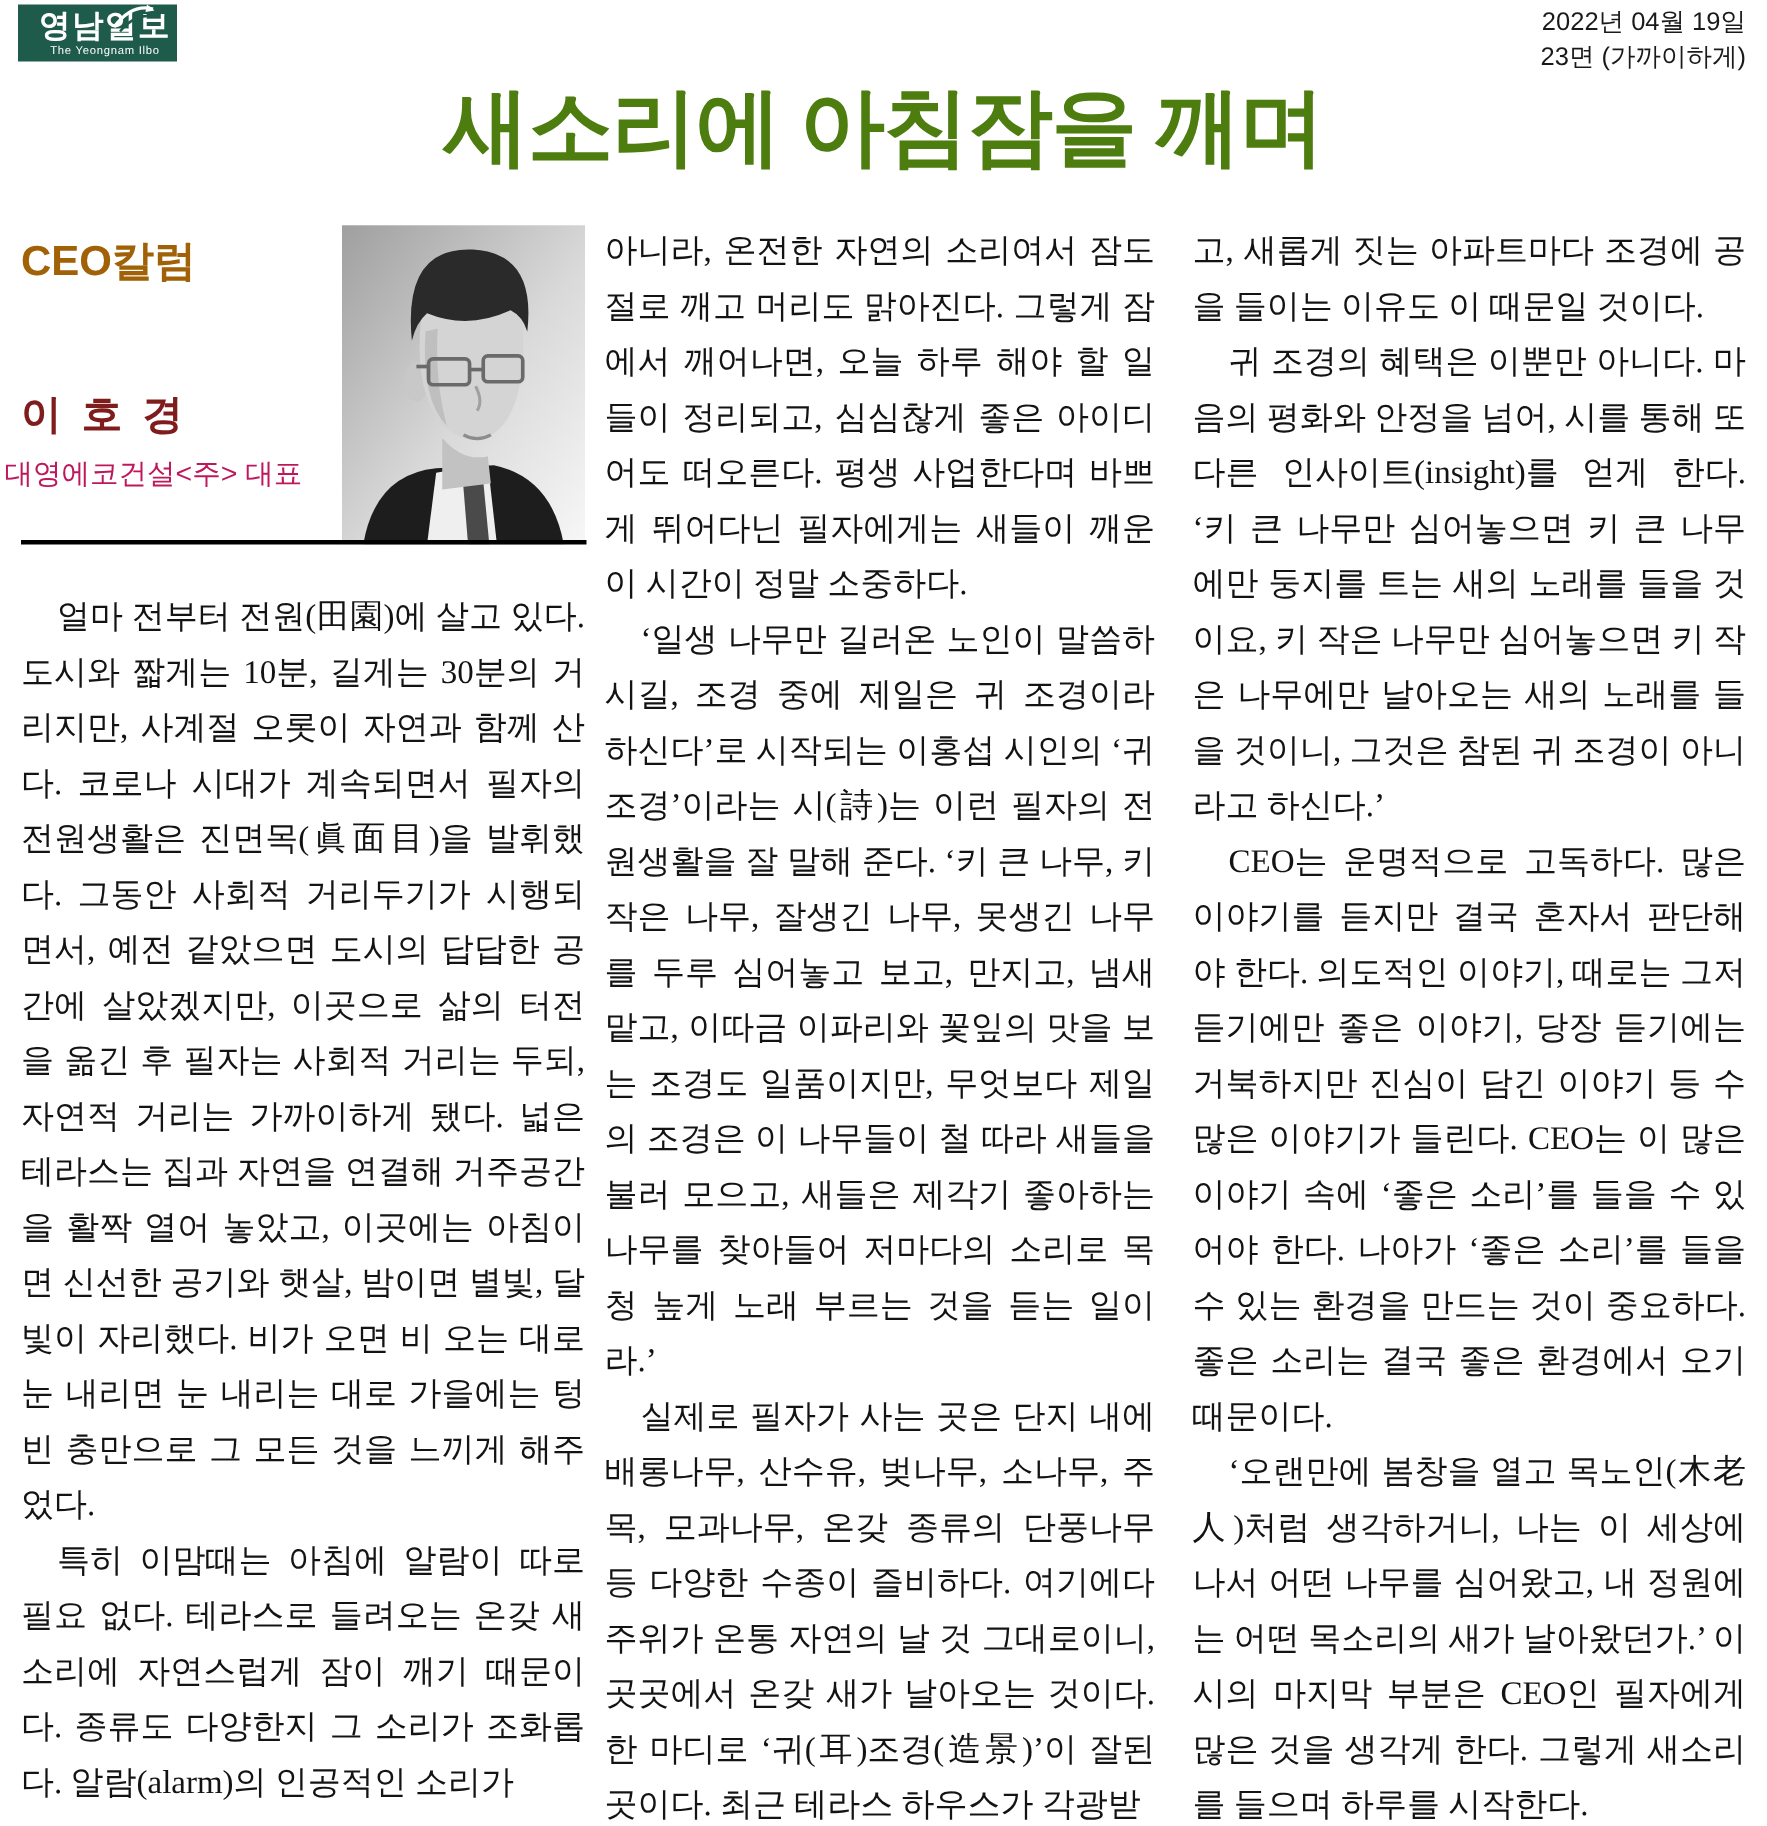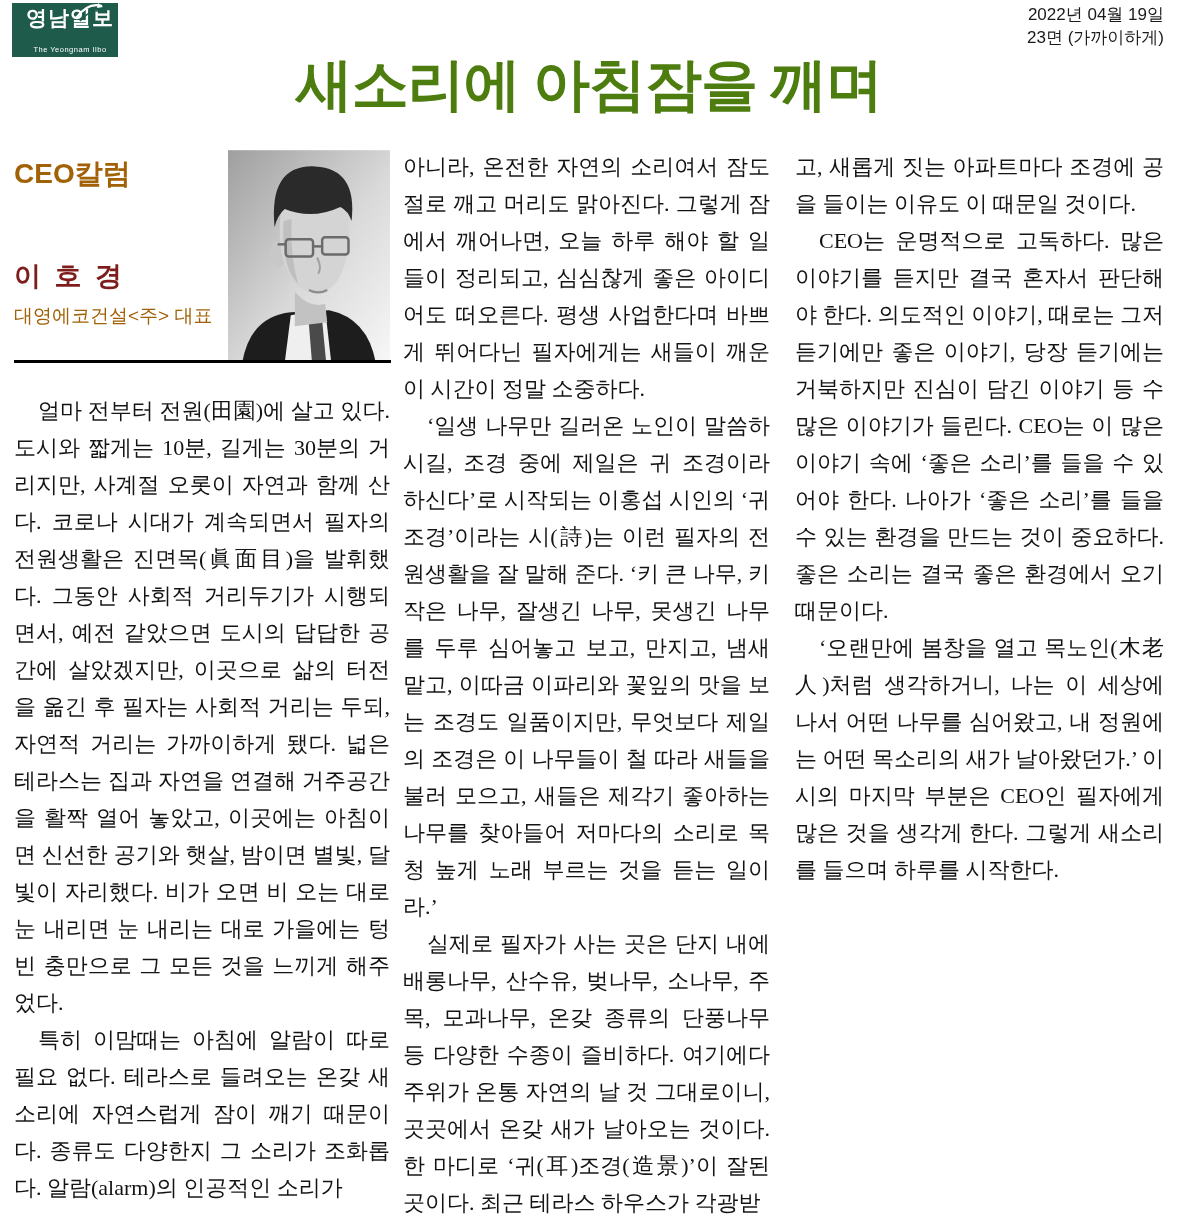--- a/index.html
+++ b/index.html
@@ -19,21 +19,21 @@
     padding:4px 0 3px 10px;
     font-family:"Liberation Sans", sans-serif;
     line-height:1.05;
     min-width:96px;
     text-align:center;
   }
   .masthead .logo-main{
     font-size:21px;font-weight:bold;letter-spacing:1px;position:relative;display:inline-block;
   }
   .masthead .logo-swoosh{position:absolute;top:-7px;left:46px;width:34px;height:26px;}
-  .masthead .logo-sub{font-size:7.5px;letter-spacing:.5px;margin-top:17px;}
+  .masthead .logo-sub{font-size:7.5px;letter-spacing:.5px;margin-top:1px;}
   
   .dateline{
     position:absolute;right:14px;top:4px;
     text-align:right;
     font-family:"Liberation Sans", sans-serif;
     font-size:17px;line-height:1.35;color:#1a1a1a;
   }
   
   .headline{
     position:absolute;left:0;top:47px;width:100%;
@@ -52,23 +52,23 @@
   .author-photo{
     position:absolute;left:228px;top:150px;width:162px;height:213px;
     display:block;
   }
   .author-name{
     position:absolute;left:14px;top:258px;
     font-family:"Liberation Sans", sans-serif;
     font-size:27px;font-weight:bold;color:#7f1d1d;letter-spacing:3px;
   }
   .author-title{
-    position:absolute;left:14px;top:303px;
+    position:absolute;left:3px;top:303px;
     font-family:"Liberation Sans", sans-serif;
-    font-size:19px;color:#a16207;
+    font-size:19px;color:#be185d;
   }
   .col1-rule{
     position:absolute;left:14px;top:360px;width:377px;height:3px;background:#000;
   }
   
   .article-col{
     position:absolute;
     font-size:22px;line-height:37px;
     text-align:justify;
     word-break:break-all;
@@ -152,17 +152,18 @@
   </div>
 
   <div id="col2" class="article-col">
     <p>아니라, 온전한 자연의 소리여서 잠도 절로 깨고 머리도 맑아진다. 그렇게 잠에서 깨어나면, 오늘 하루 해야 할 일들이 정리되고, 심심찮게 좋은 아이디어도 떠오른다. 평생 사업한다며 바쁘게 뛰어다닌 필자에게는 새들이 깨운 이 시간이 정말 소중하다.</p>
     <p class="ind">‘일생 나무만 길러온 노인이 말씀하시길, 조경 중에 제일은 귀 조경이라 하신다’로 시작되는 이홍섭 시인의 ‘귀 조경’이라는 시(詩)는 이런 필자의 전원생활을 잘 말해 준다. ‘키 큰 나무, 키 작은 나무, 잘생긴 나무, 못생긴 나무를 두루 심어놓고 보고, 만지고, 냄새 맡고, 이따금 이파리와 꽃잎의 맛을 보는 조경도 일품이지만, 무엇보다 제일의 조경은 이 나무들이 철 따라 새들을 불러 모으고, 새들은 제각기 좋아하는 나무를 찾아들어 저마다의 소리로 목청 높게 노래 부르는 것을 듣는 일이라.’</p>
     <p class="ind">실제로 필자가 사는 곳은 단지 내에 배롱나무, 산수유, 벚나무, 소나무, 주목, 모과나무, 온갖 종류의 단풍나무 등 다양한 수종이 즐비하다. 여기에다 주위가 온통 자연의 날 것 그대로이니, 곳곳에서 온갖 새가 날아오는 것이다. 한 마디로 ‘귀(耳)조경(造景)’이 잘된 곳이다. 최근 테라스 하우스가 각광받</p>
   </div>
 
   <div id="col3" class="article-col">
     <p>고, 새롭게 짓는 아파트마다 조경에 공을 들이는 이유도 이 때문일 것이다.</p>
+    <p class="ind">귀 조경의 혜택은 이뿐만 아니다. 마음의 평화와 안정을 넘어, 시를 통해 또 다른 인사이트(insight)를 얻게 한다. ‘키 큰 나무만 심어놓으면 키 큰 나무에만 둥지를 트는 새의 노래를 들을 것이요, 키 작은 나무만 심어놓으면 키 작은 나무에만 날아오는 새의 노래를 들을 것이니, 그것은 참된 귀 조경이 아니라고 하신다.’</p>
     <p class="ind">CEO는 운명적으로 고독하다. 많은 이야기를 듣지만 결국 혼자서 판단해야 한다. 의도적인 이야기, 때로는 그저 듣기에만 좋은 이야기, 당장 듣기에는 거북하지만 진심이 담긴 이야기 등 수많은 이야기가 들린다. CEO는 이 많은 이야기 속에 ‘좋은 소리’를 들을 수 있어야 한다. 나아가 ‘좋은 소리’를 들을 수 있는 환경을 만드는 것이 중요하다. 좋은 소리는 결국 좋은 환경에서 오기 때문이다.</p>
     <p class="ind">‘오랜만에 봄창을 열고 목노인(木老人)처럼 생각하거니, 나는 이 세상에 나서 어떤 나무를 심어왔고, 내 정원에는 어떤 목소리의 새가 날아왔던가.’ 이 시의 마지막 부분은 CEO인 필자에게 많은 것을 생각게 한다. 그렇게 새소리를 들으며 하루를 시작한다.</p>
   </div>
 
 </div>
 
 </body></html>

